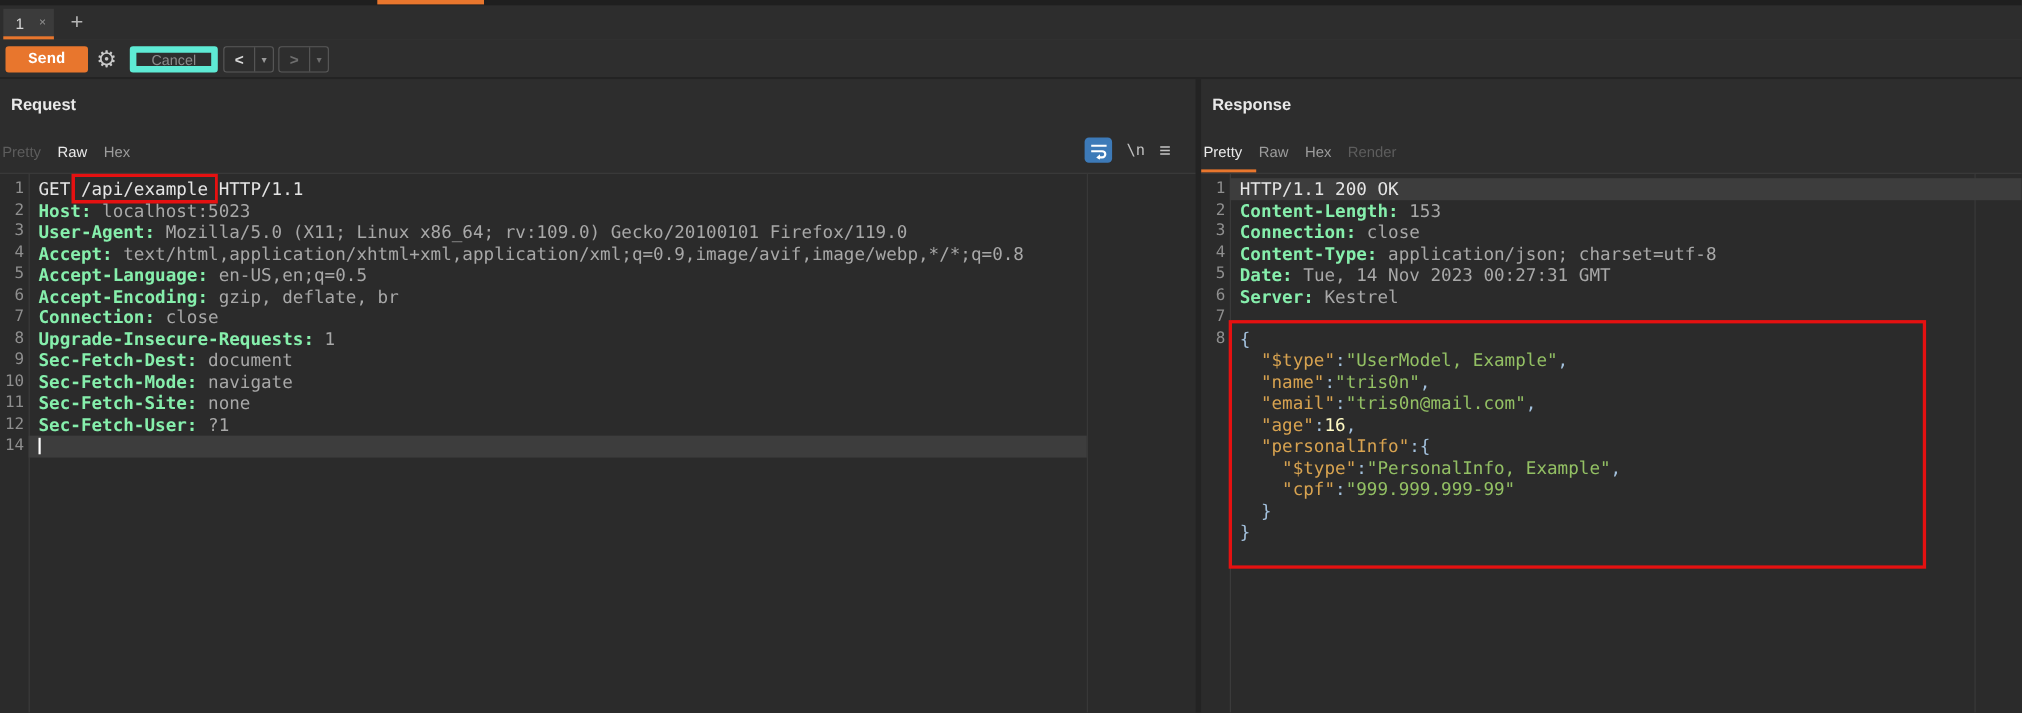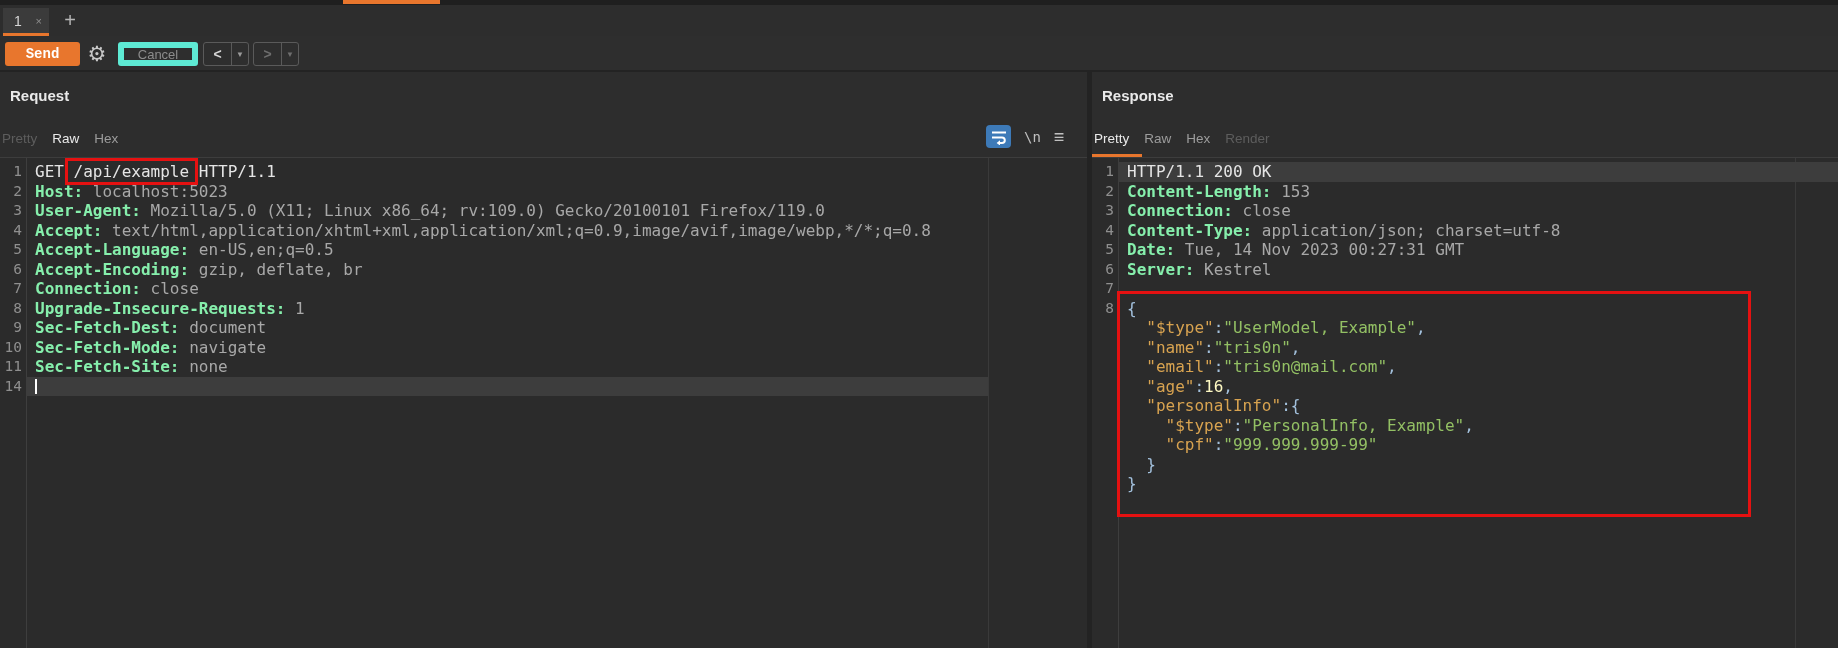--- a/index.html
+++ b/index.html
@@ -173,20 +173,24 @@
             <span class="code"><span class="seg hname">Sec-Fetch-Dest:</span><span class="seg hval"> document</span></span>
           </div>
           <div class="code-row">
             <span class="ln">10</span>
             <span class="code"><span class="seg hname">Sec-Fetch-Mode:</span><span class="seg hval"> navigate</span></span>
           </div>
           <div class="code-row">
             <span class="ln">11</span>
             <span class="code"><span class="seg hname">Sec-Fetch-Site:</span><span class="seg hval"> none</span></span>
           </div>
+          <div class="code-row">
+            <span class="ln">12</span>
+            <span class="code"><span class="seg hname">Sec-Fetch-User:</span><span class="seg hval"> ?1</span></span>
+          </div>
           <div class="code-row hl">
             <span class="ln">14</span>
             <span class="code"><span class="caret"></span></span>
           </div>
         </div>
     </div>
   </div>
 
   <div class="panel-divider"></div>
 

